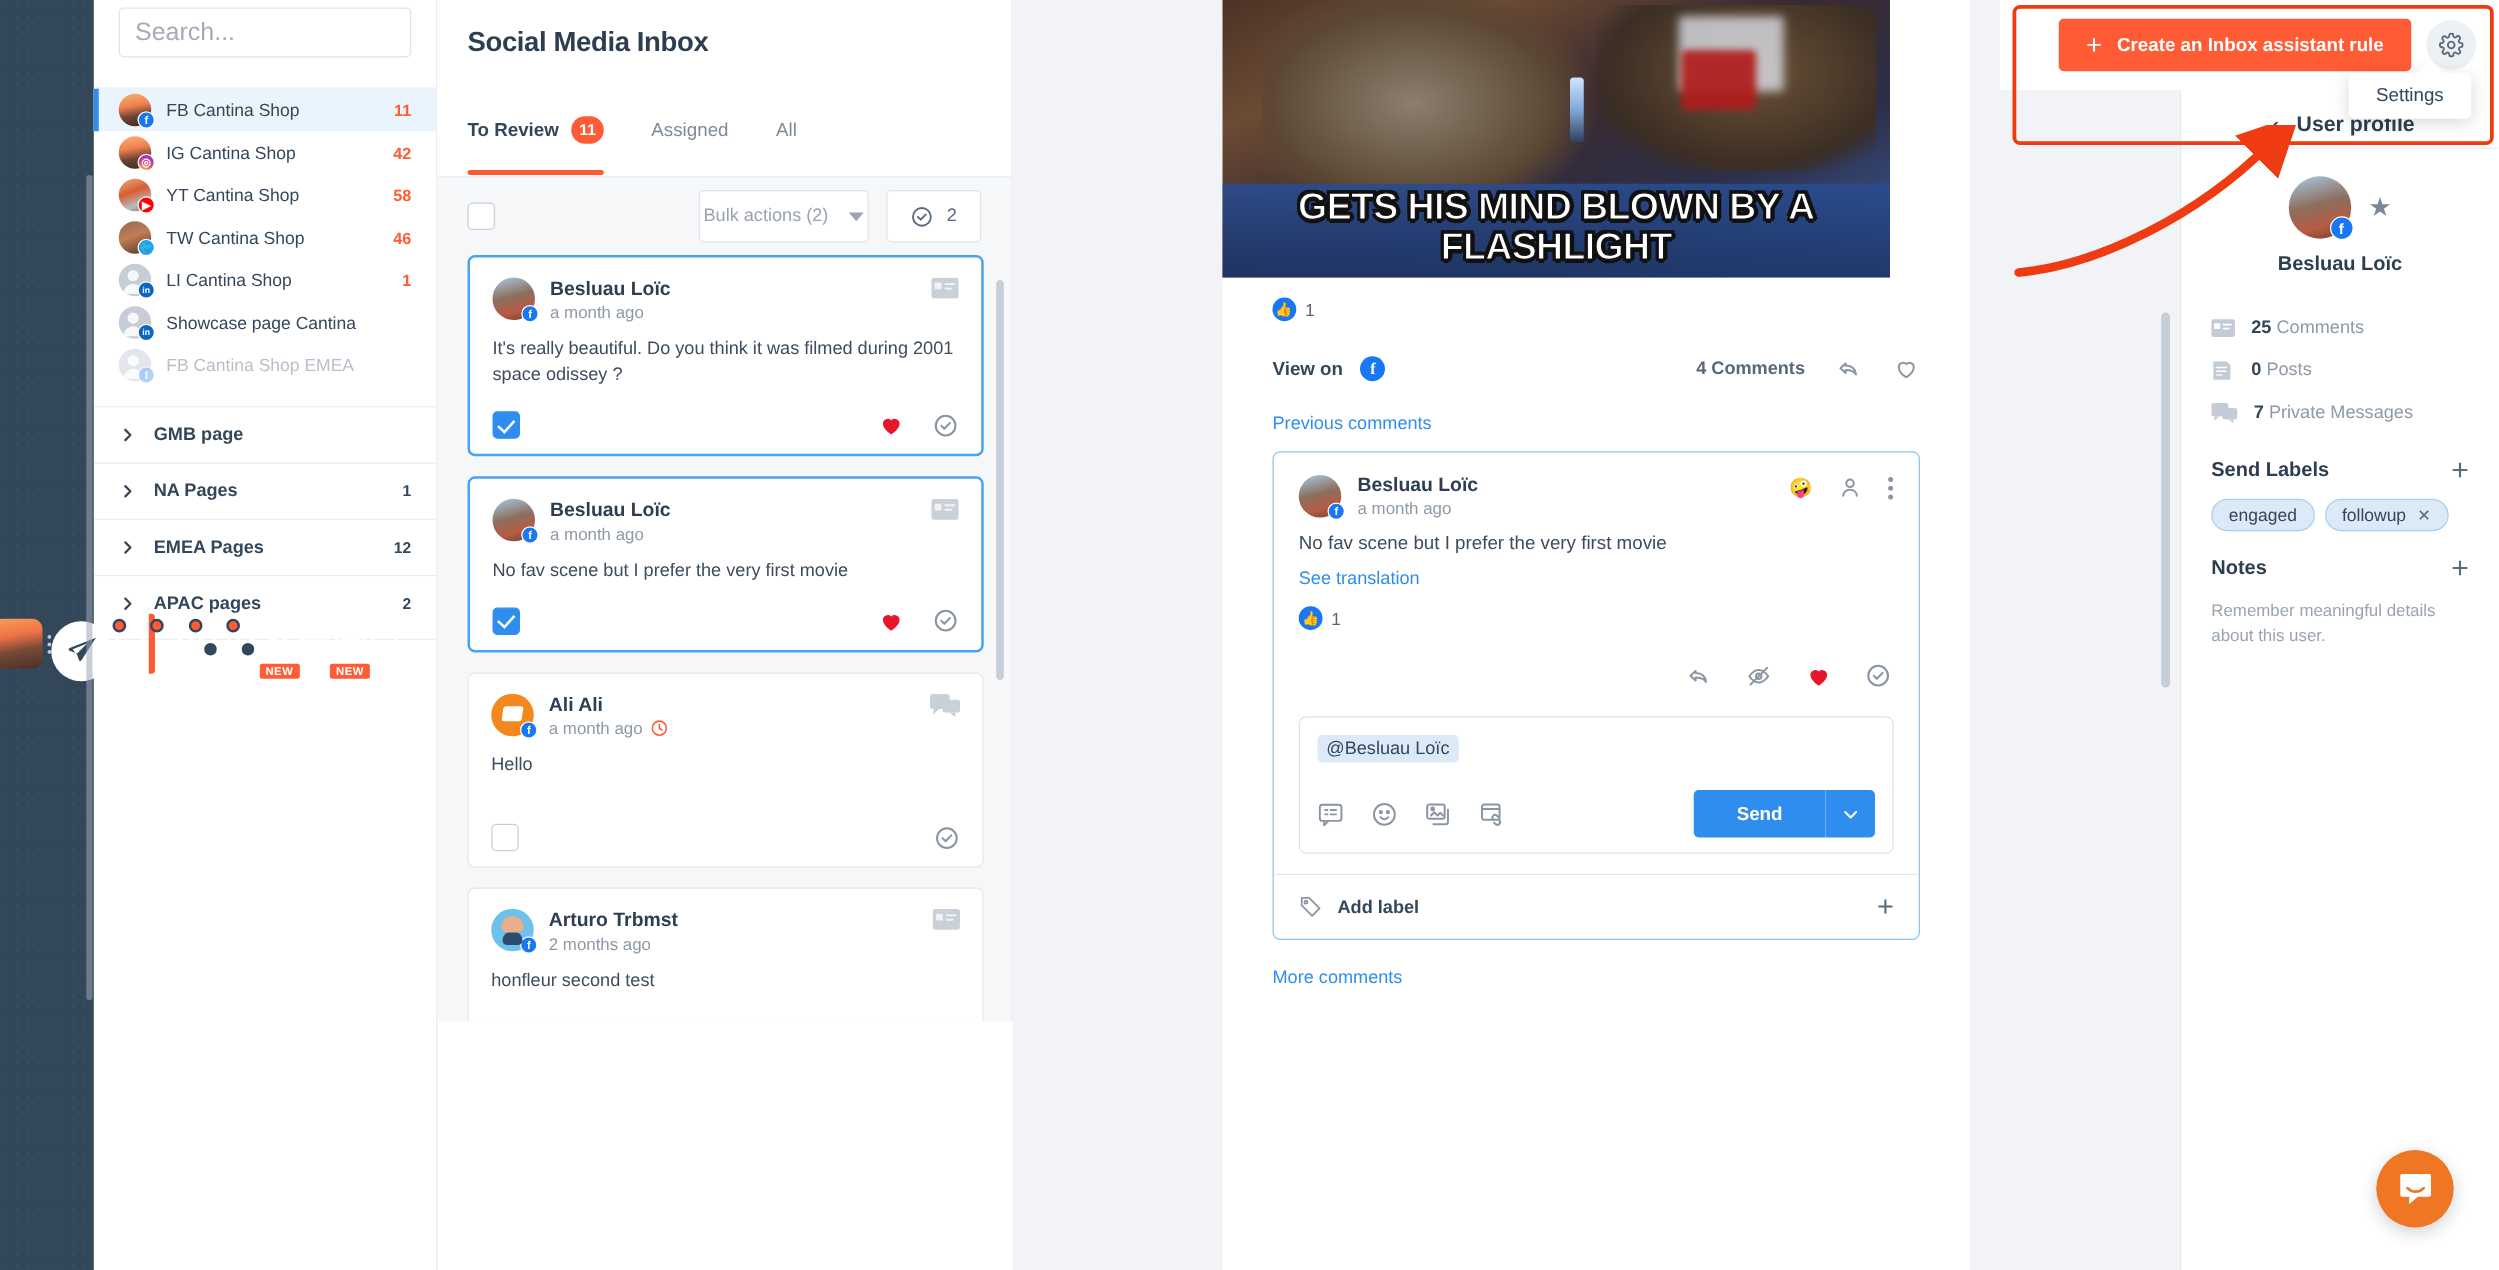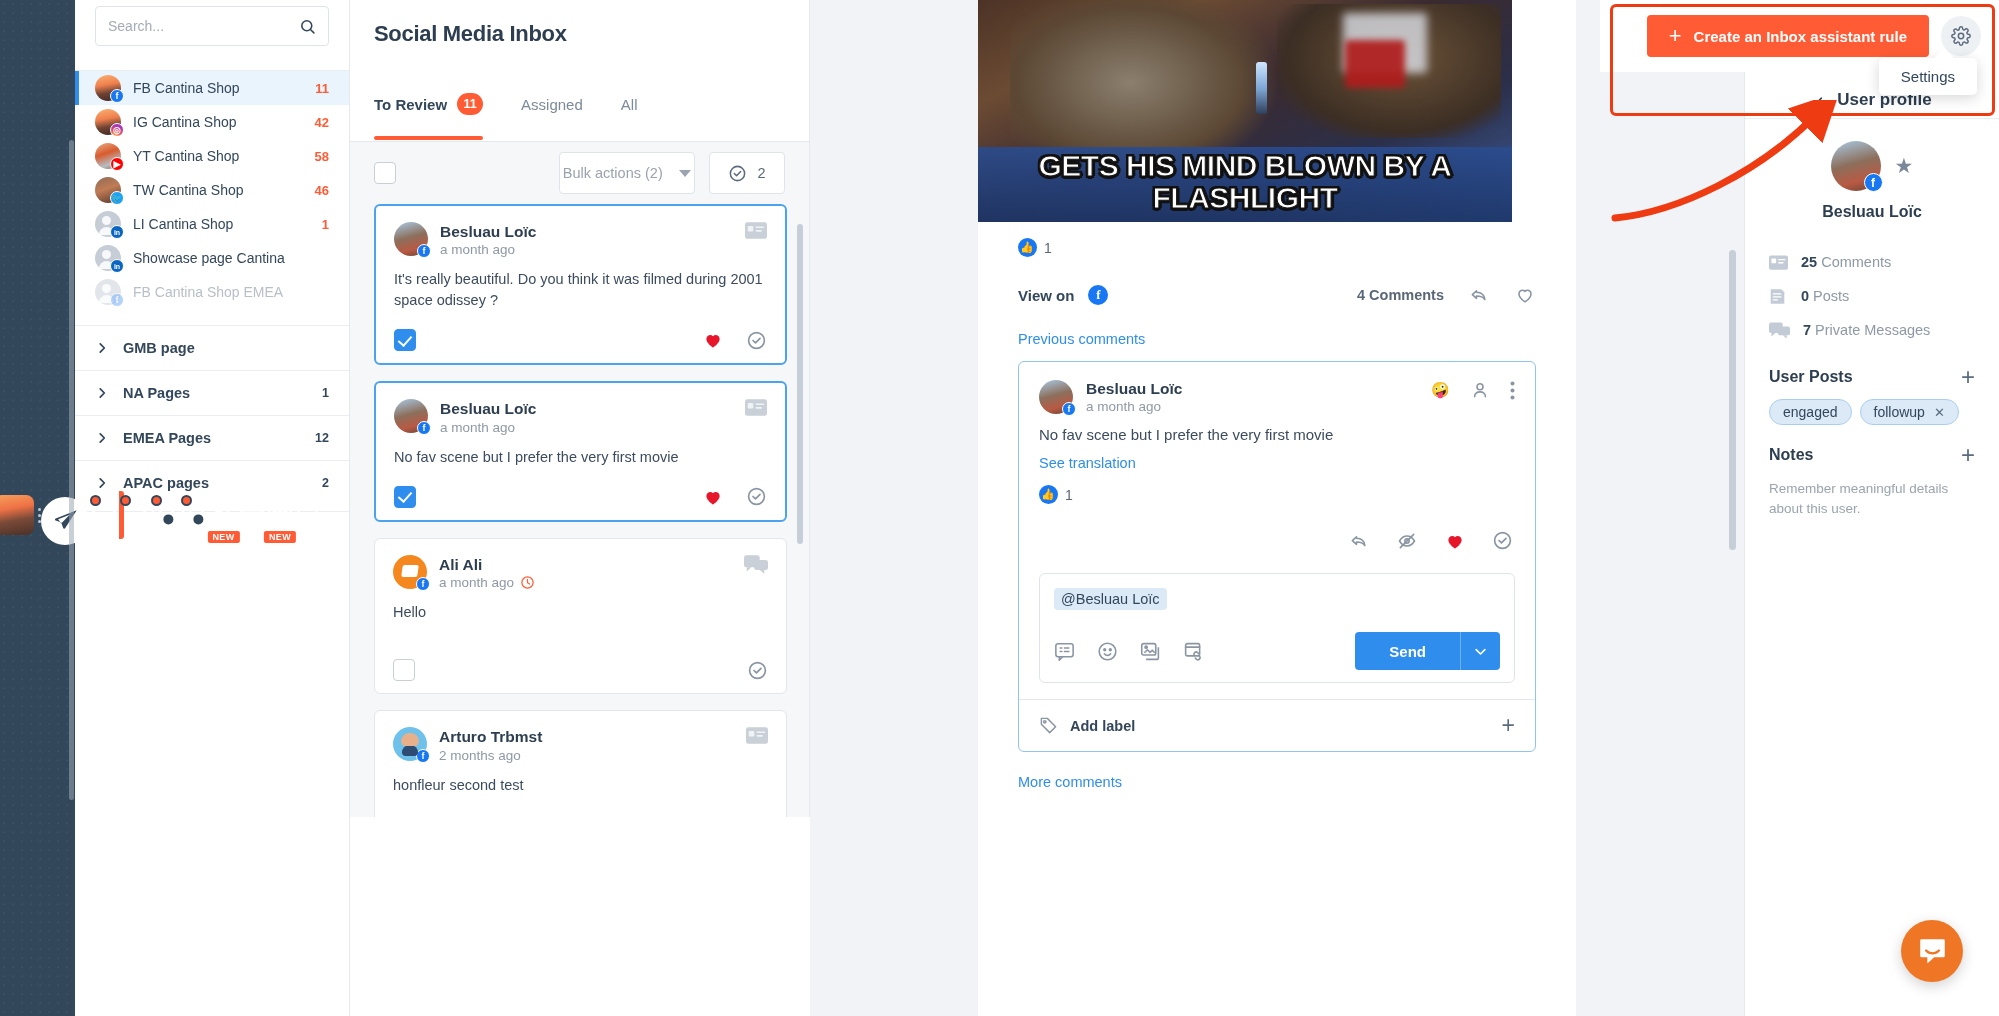--- a/index.html
+++ b/index.html
@@ -67,21 +67,21 @@
     padding: 0 22px 0 20px;
   }
   .profiles-title { font-size:16px; font-weight:700; color:#33475b; letter-spacing:-.2px; }
   .chev-left { color:#33475b; cursor:pointer; display:flex; }
   .search-wrap { padding: 6px 20px 18px; }
   .search-box {
     height:40px; border:1px solid #dfe3eb; border-radius:4px; display:flex;
     align-items:center; padding: 0 12px; gap:8px;
   }
   .search-box input {
-    flex:1; border:none; outline:none; font-size:14px; color:#33475b;
+    flex:1; border:none; outline:none; font-size:20px; color:#33475b;
     font-family:"Liberation Sans", sans-serif; background:transparent;
   }
   .search-box input::placeholder { color:#a4abb7; }
   .search-ico { color:#33475b; display:flex; }
 
   .grp-head {
     display:flex; align-items:center; gap:14px; padding: 0 20px;
     height:44px; cursor:pointer;
   }
   .grp-head .chev { color:#33475b; display:flex; width:14px; justify-content:center; }
@@ -1069,21 +1069,21 @@
               <path d="M3 13h5l-5 4.5V13Z"></path>
               <rect x="11" y="5" width="15" height="11" rx="2.5"></rect>
               <path d="M22 16h-5l5 4V16Z"></path>
             </svg>
           </span>
         <span class="stat-txt"><b>7</b> <span>Private Messages</span></span>
       </div>
     </div>
 
     <div class="sec-head">
-      <span class="sec-title">User Posts</span>
+      <span class="sec-title">Send Labels</span>
       <span class="sec-plus">+</span>
     </div>
     <div class="labels">
       <span class="lbl">
           <span>engaged</span>
         </span>
       <span class="lbl">
         <span>followup</span>
         <span class="lbl-x">✕</span>
       </span>

